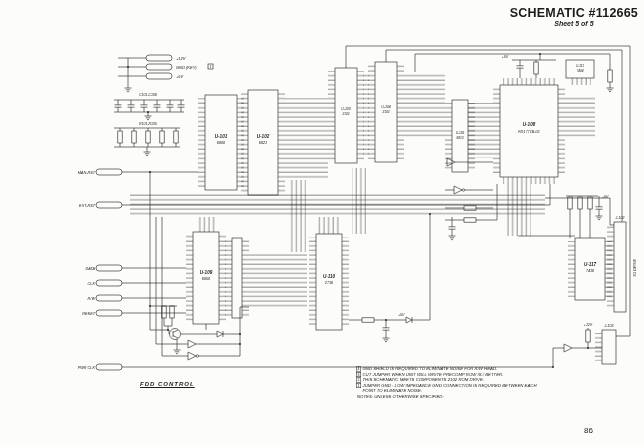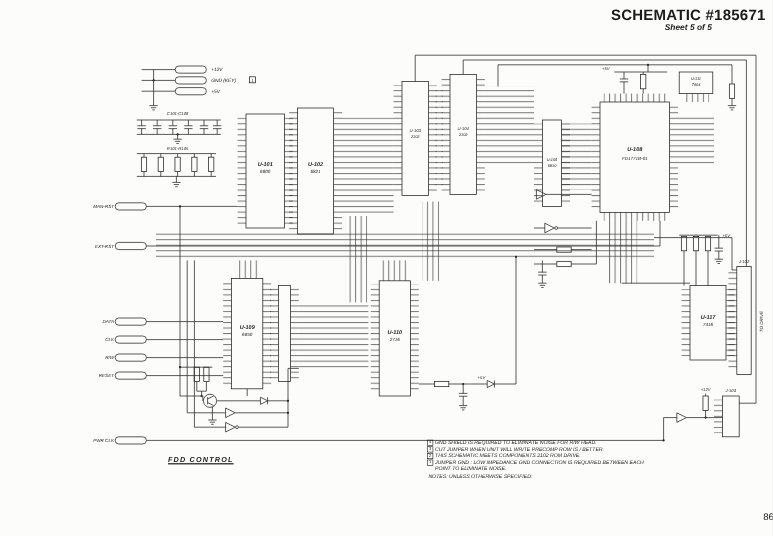--- a/index.html
+++ b/index.html
@@ -13,21 +13,21 @@
   .pfV{fill:url(#pV);stroke:none;}
   .dot{fill:#222;stroke:none;}
   .tx{fill:#1b1b1b;stroke:none;font-family:"Liberation Sans",sans-serif;font-style:italic;}
   .t32{font-size:3.2px;} .t35{font-size:3.5px;} .t38{font-size:3.8px;}
   .t40{font-size:4px;} .ref{font-size:4.6px;font-weight:bold;} .part{font-size:3.8px;}
 
   
   .title-block{position:absolute;top:7px;right:6px;text-align:center;line-height:1.05;}
   .title-main{font-size:12.5px;font-weight:bold;letter-spacing:.2px;}
   .title-sheet{font-size:7px;font-weight:bold;font-style:italic;}
-  .page-num{position:absolute;left:636px;top:426px;font-size:8px;}
+  .page-num{position:absolute;left:584px;top:426px;font-size:8px;}
   .section-label{position:absolute;left:140px;top:381px;font-size:6px;font-weight:bold;
                  font-style:italic;text-decoration:underline;letter-spacing:1px;}
   .notes{position:absolute;left:356px;top:366px;width:380px;font-size:8.6px;font-style:italic;
          transform:scale(.5);transform-origin:0 0;line-height:10.5px;}
   .note-row{display:flex;align-items:flex-start;gap:3px;}
   .nbox{display:inline-block;border:1px solid #1b1b1b;width:8px;height:8px;line-height:8px;
         text-align:center;font-size:7px;font-style:normal;flex:0 0 auto;margin-top:1px;}
   .note-heading{margin-top:2px;margin-left:2px;}
 </style>
 </head>
@@ -424,21 +424,21 @@
         <text class="tx t35" x="588" y="326" text-anchor="middle">+12V</text>
         <rect x="602" y="330" width="14" height="34"></rect>
           <rect class="pfL" x="595" y="333" width="7" height="28"></rect>
         <text class="tx t35" x="609" y="327" text-anchor="middle">J-103</text>
       </g>
 
     </g>
   </svg>
 
   <div class="title-block">
-    <div class="title-main">SCHEMATIC #185671</div>
+    <div class="title-main">SCHEMATIC #112665</div>
     <div class="title-sheet">Sheet 5 of 5</div>
   </div>
 
   <div class="section-label">FDD CONTROL</div>
 
   <div class="notes">
     <div class="note-row">
       <span class="nbox">4</span>
       <span>GND SHIELD IS REQUIRED TO ELIMINATE NOISE FOR R/W HEAD.</span>
     </div>

